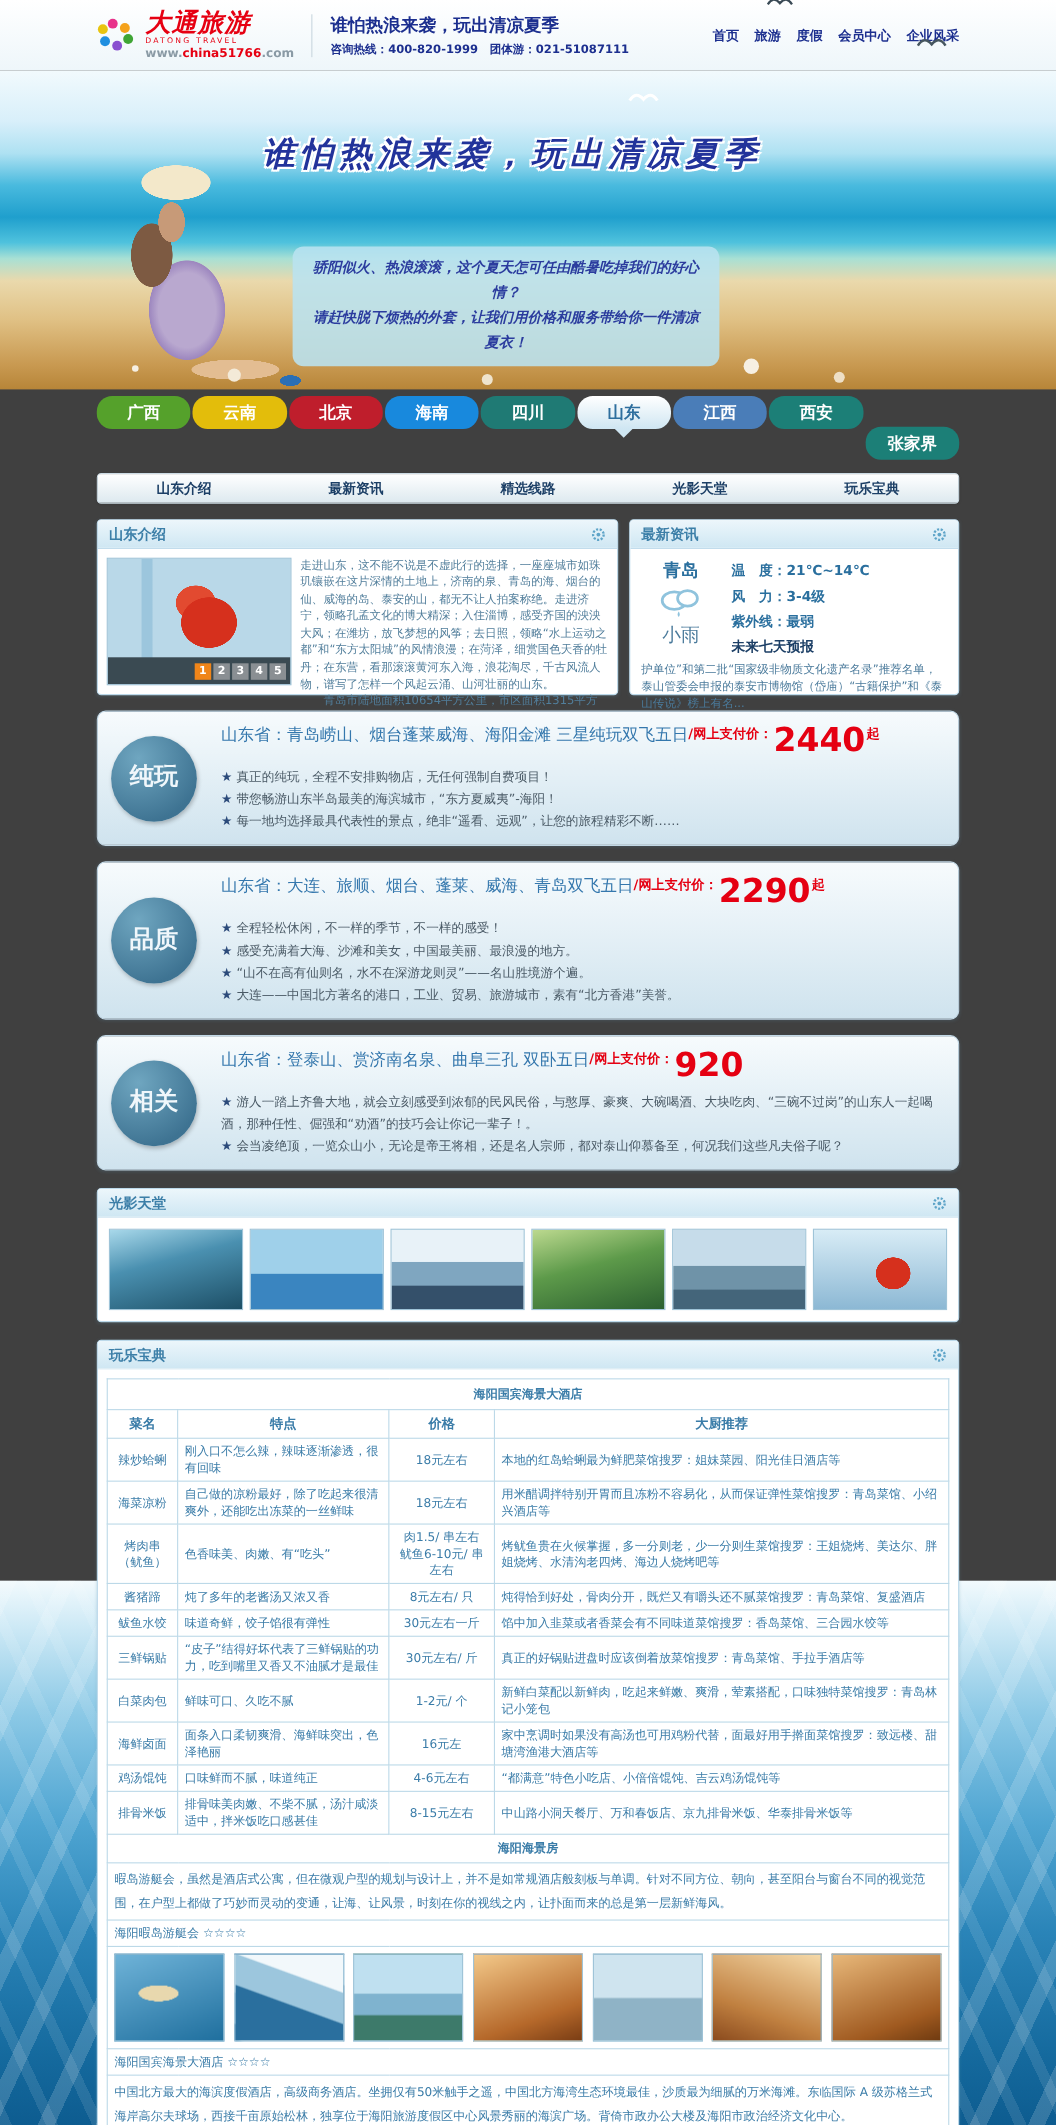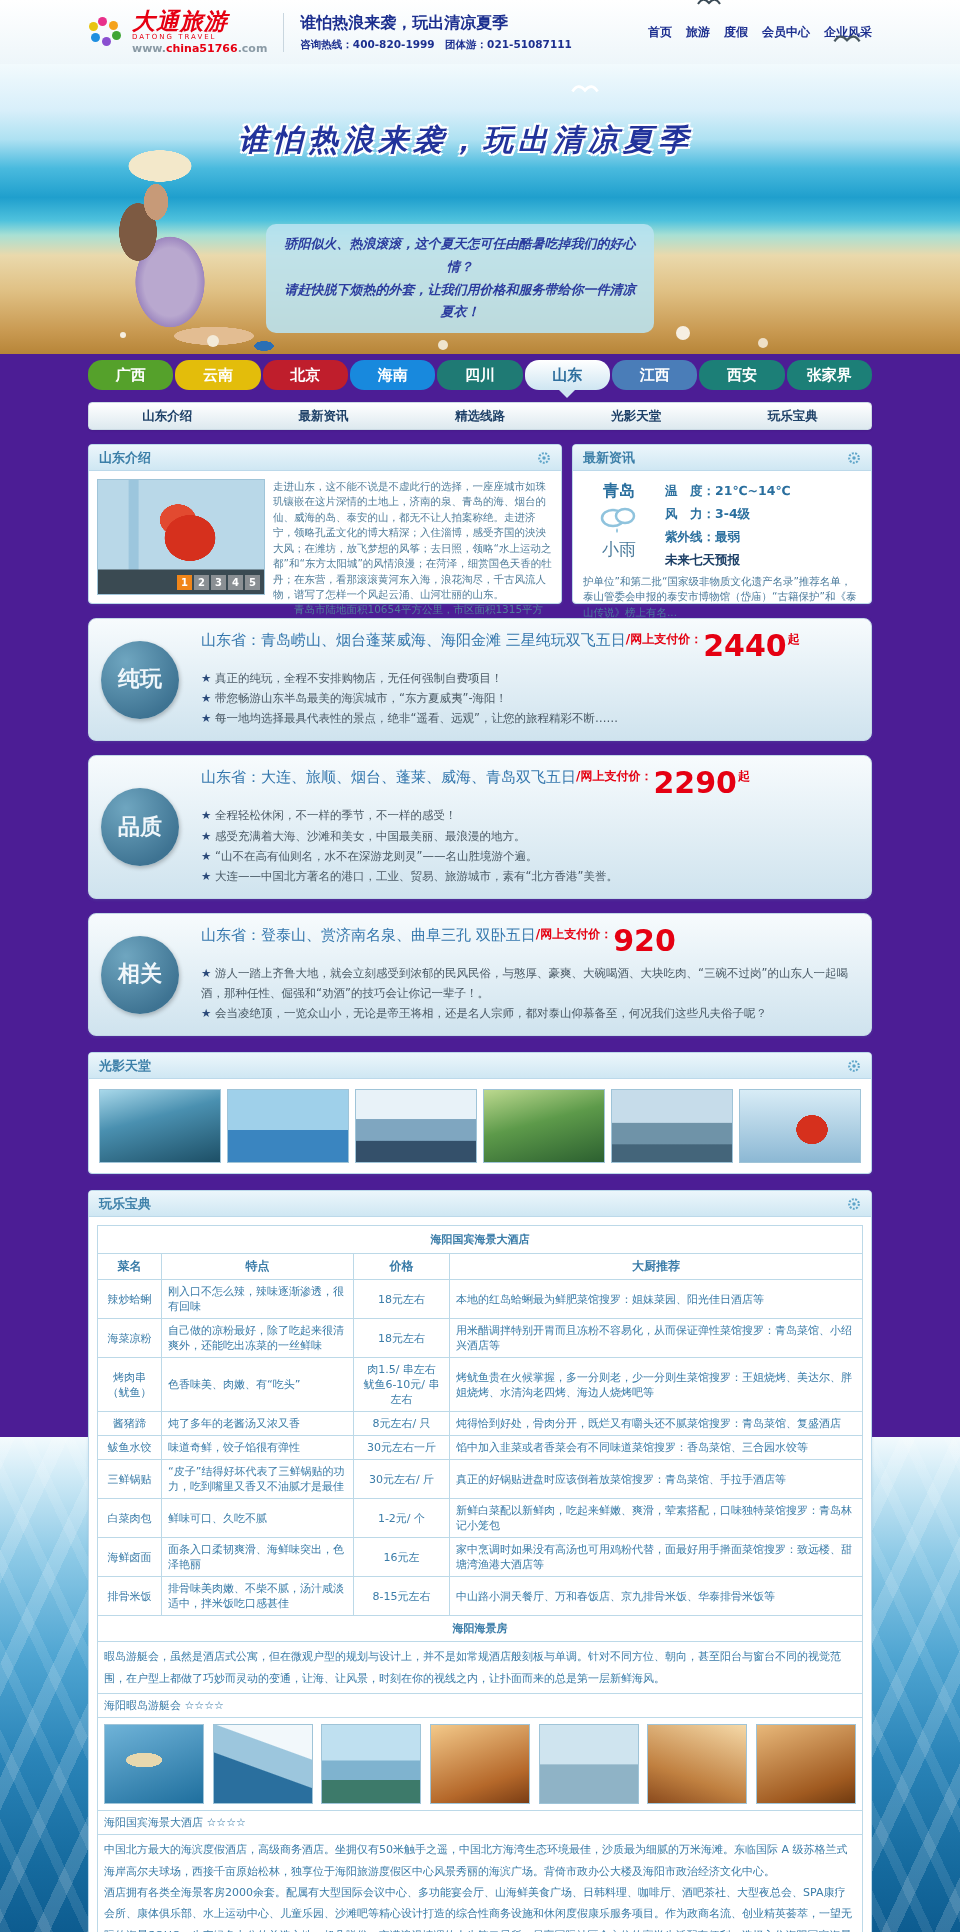--- a/index.html
+++ b/index.html
@@ -1,17 +1,17 @@
 <!DOCTYPE html>
 <html><head>
 <meta charset="utf-8">
 <style>
   * { margin:0; padding:0; box-sizing:border-box; }
   body { font-family:"DejaVu Sans","Liberation Sans",sans-serif; background:#fff; }
-  .page { width:960px; height:1932px; margin:0 auto; position:relative; overflow:hidden; background:#4c1d95; }
+  .page { width:960px; height:1932px; margin:0 auto; position:relative; overflow:hidden; background:#404040; }
   .ice-bg { position:absolute; left:0; top:1437px; width:960px; height:495px;
     background:
       repeating-linear-gradient(115deg, rgba(255,255,255,.16) 0 14px, rgba(255,255,255,0) 14px 48px),
       repeating-linear-gradient(65deg, rgba(255,255,255,.10) 0 10px, rgba(255,255,255,0) 10px 38px),
       linear-gradient(180deg,#f2fafd 0,#cfeaf6 40px,#8cc9e6 120px,#4fa5d2 220px,#2a84b8 320px,#156a9e 430px,#0d5c90 100%);
   }
   .content { position:relative; z-index:1; }
   .wrap { width:784px; margin:0 auto; }
 
   
@@ -220,21 +220,21 @@
     <div class="tabs">
       <div class="wrap">
           <div class="tab" style="background: rgb(85, 161, 43);">广西</div>
           <div class="tab" style="background: rgb(227, 189, 11);">云南</div>
           <div class="tab" style="background: rgb(191, 30, 44);">北京</div>
           <div class="tab" style="background: rgb(24, 137, 221);">海南</div>
           <div class="tab" style="background: rgb(31, 122, 116);">四川</div>
           <div class="tab active">山东</div>
           <div class="tab" style="background: rgb(74, 125, 184);">江西</div>
           <div class="tab" style="background: rgb(28, 127, 119);">西安</div>
-          <div class="tab" style="background: rgb(28, 127, 119);">张家界</div>
+          <div class="tab" style="background: rgb(28, 127, 119); margin-top: 28px;">张家界</div>
         </div>
     </div>
 
     <div class="subnav wrap">
       <div class="bar">
           <span>山东介绍</span>
           <span>最新资讯</span>
           <span>精选线路</span>
           <span>光影天堂</span>
           <span>玩乐宝典</span>
@@ -447,20 +447,26 @@
                   <td class="c">1-2元/ 个</td>
                   <td>新鲜白菜配以新鲜肉，吃起来鲜嫩、爽滑，荤素搭配，口味独特菜馆搜罗：青岛林记小笼包</td>
                 </tr>
                 <tr>
                   <td class="c">海鲜卤面</td>
                   <td>面条入口柔韧爽滑、海鲜味突出，色泽艳丽</td>
                   <td class="c">16元左</td>
                   <td>家中烹调时如果没有高汤也可用鸡粉代替，面最好用手擀面菜馆搜罗：致远楼、甜塘湾渔港大酒店等</td>
                 </tr>
                 <tr>
+                  <td class="c">鸡汤馄饨</td>
+                  <td>口味鲜而不腻，味道纯正</td>
+                  <td class="c">4-6元左右</td>
+                  <td>“都满意”特色小吃店、小倍倍馄饨、吉云鸡汤馄饨等</td>
+                </tr>
+                <tr>
                   <td class="c">排骨米饭</td>
                   <td>排骨味美肉嫩、不柴不腻，汤汁咸淡适中，拌米饭吃口感甚佳</td>
                   <td class="c">8-15元左右</td>
                   <td>中山路小洞天餐厅、万和春饭店、京九排骨米饭、华泰排骨米饭等</td>
                 </tr>
               </tbody>
             <tbody>
               <tr>
                   <td colspan="4" class="sv-title">海阳海景房</td>
                 </tr>

